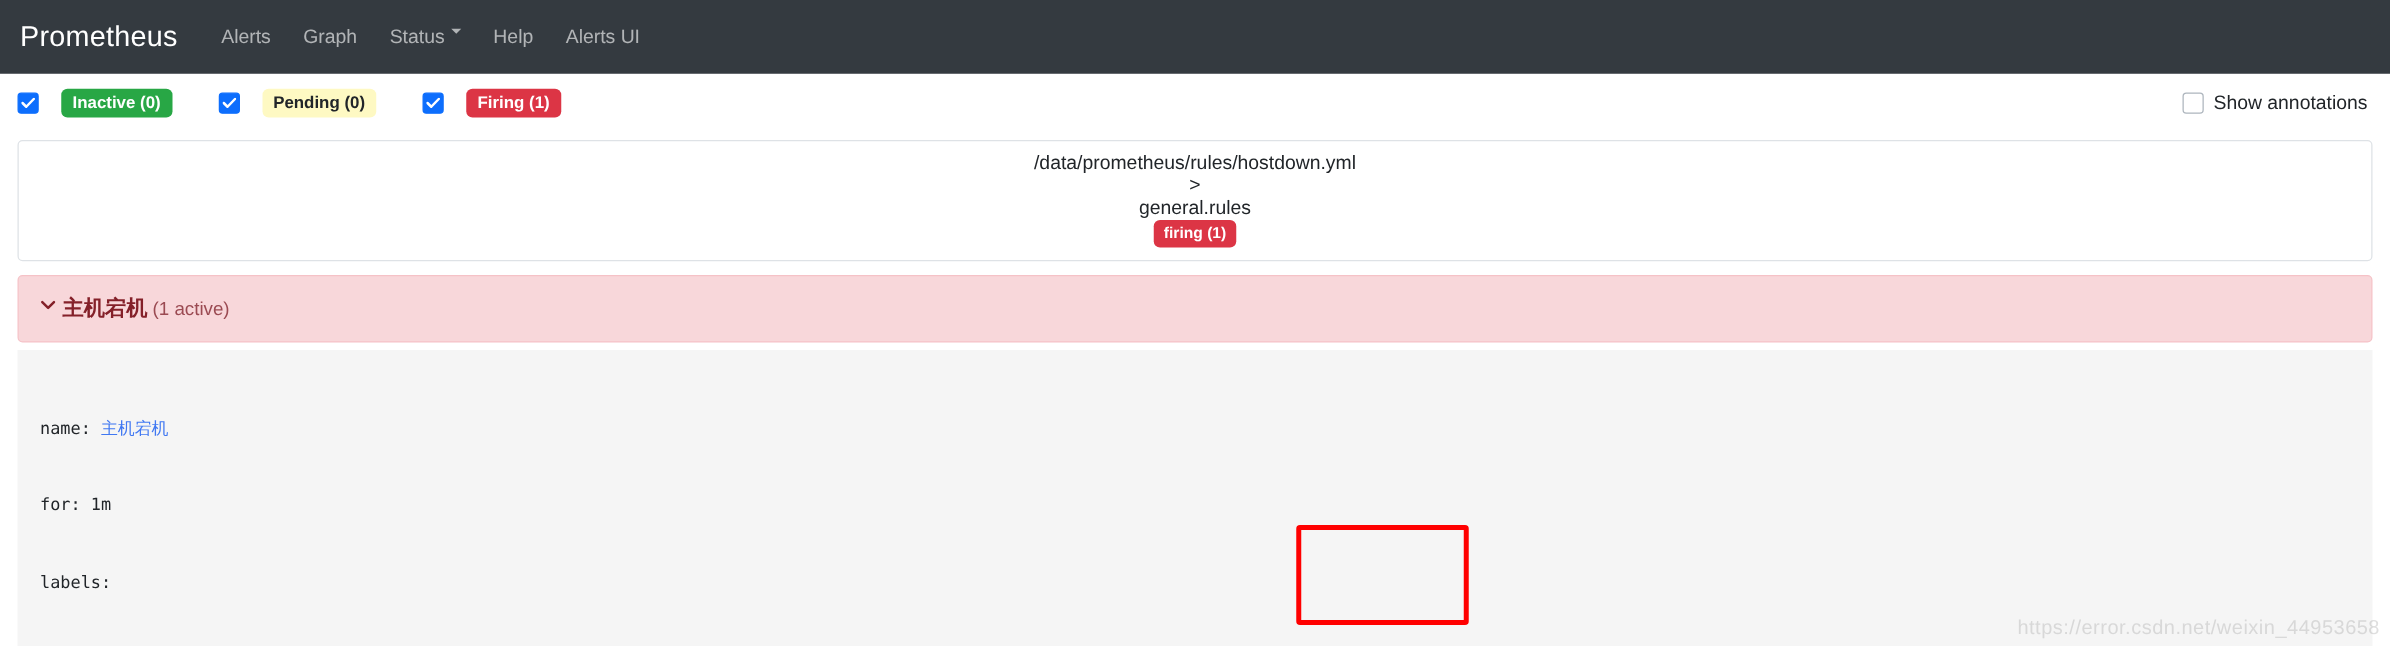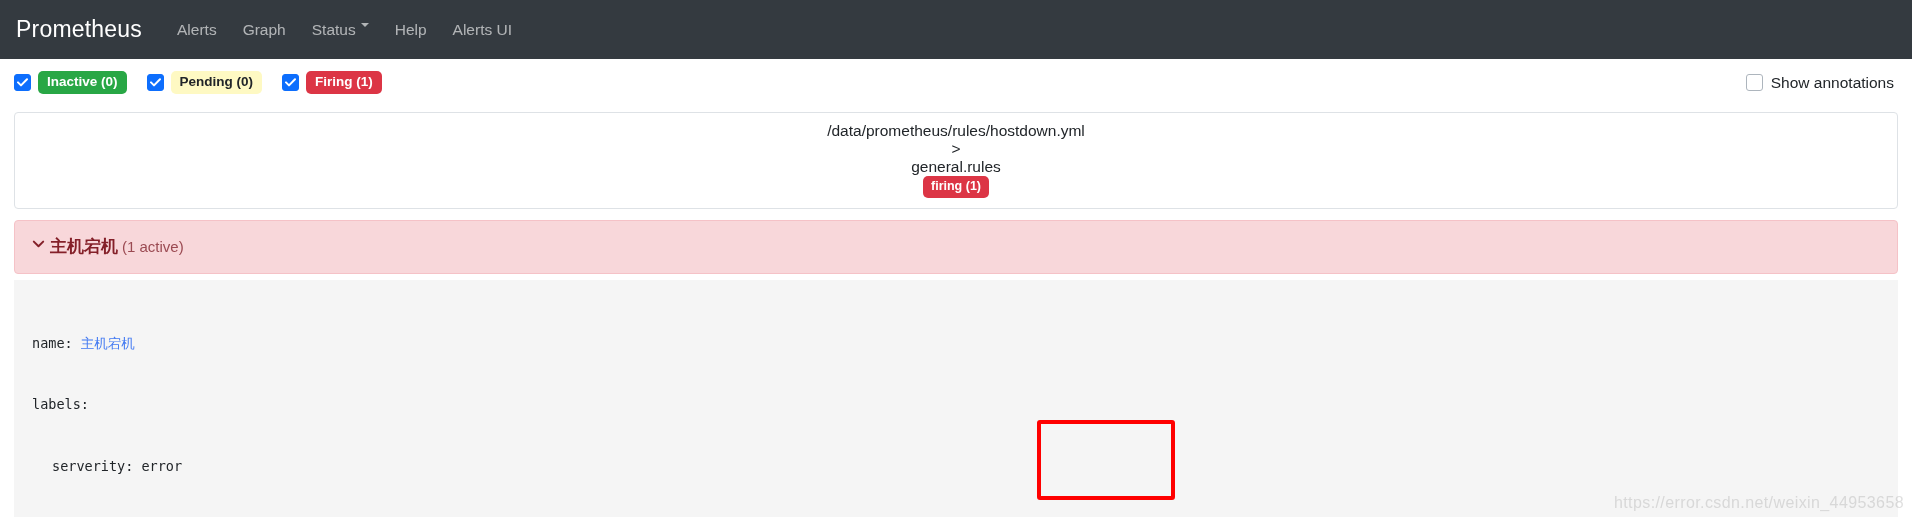--- a/index.html
+++ b/index.html
@@ -49,22 +49,22 @@
   
   .filter-row {
     display: flex;
     align-items: center;
     padding: 12px 18px 10px 14px;
     gap: 0;
   }
   .filter-item {
     display: flex;
     align-items: center;
-    gap: 7px;
-    margin-right: 20px;
+    gap: 18px;
+    margin-right: 37px;
   }
   .cbx {
     width: 17px; height: 17px;
     border-radius: 3px;
     background: #0d6efd;
     border: 1px solid #0d6efd;
     display: flex; align-items: center; justify-content: center;
     flex: none;
   }
   .cbx svg { display:block; }
@@ -248,20 +248,21 @@
       <svg width="15" height="15" viewBox="0 0 16 16">
           <path d="M3 6 L8 11 L13 6" stroke="#842029" stroke-width="2.1" fill="none" stroke-linecap="round" stroke-linejoin="round"></path>
         </svg>
     </span>
     <span class="alert-name">主机宕机</span>
     <span class="alert-count">(1 active)</span>
   </div>
 
   <div class="code-block">
     <div class="code-line"><span>name:</span> <span class="tok-str">主机宕机</span></div>
+    <div class="code-line"><span>for:</span> <span>1m</span></div>
     <div class="code-line"><span>labels:</span></div>
     <div class="code-line" style="padding-left:38px;"><span>serverity:</span> <span>error</span></div>
     
     
     
   </div>
 
   <div class="highlight-box"></div>
 
   <div class="watermark">https://error.csdn.net/weixin_44953658</div>

